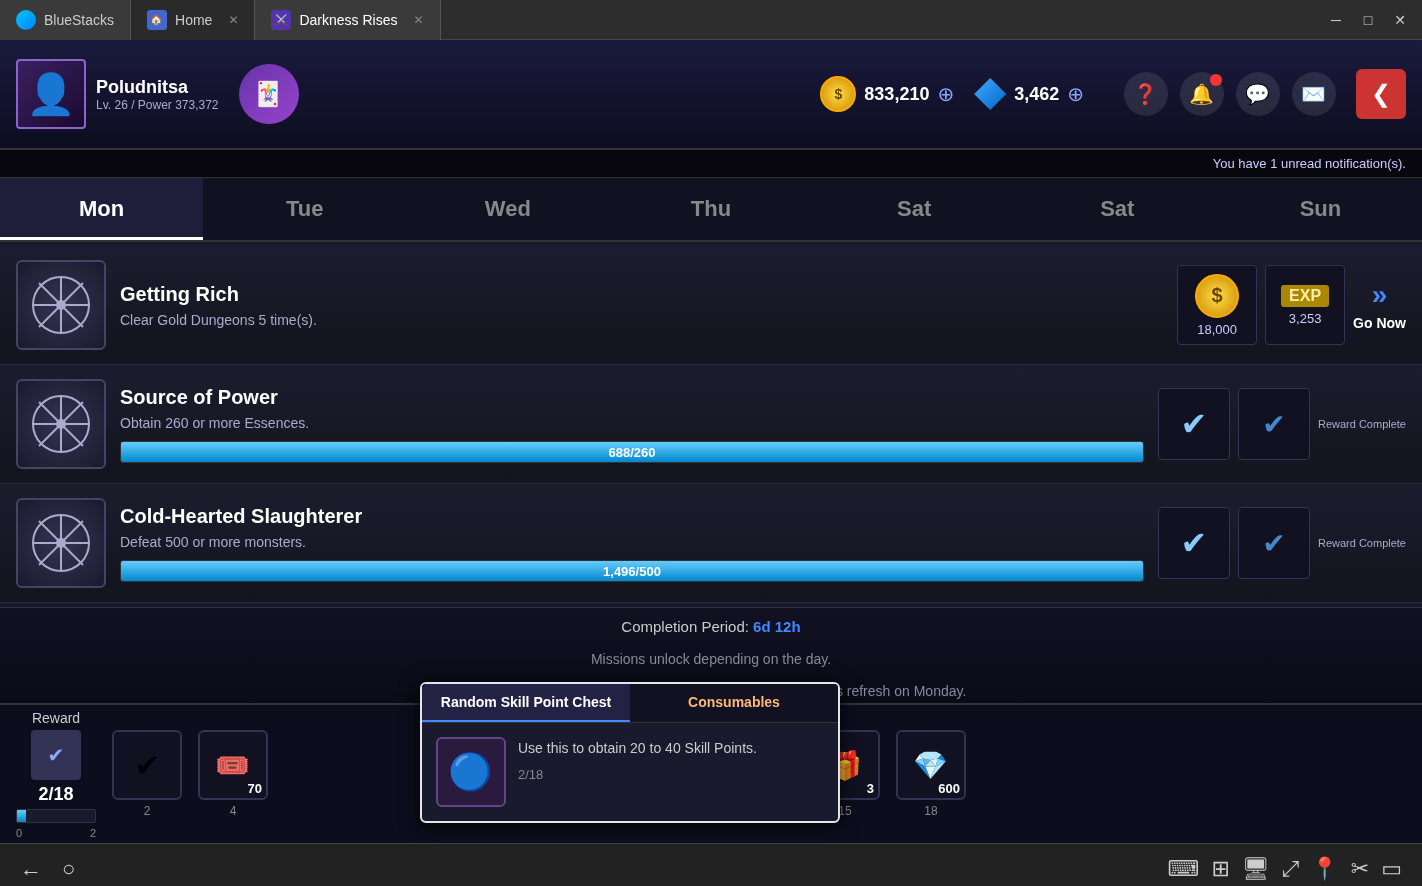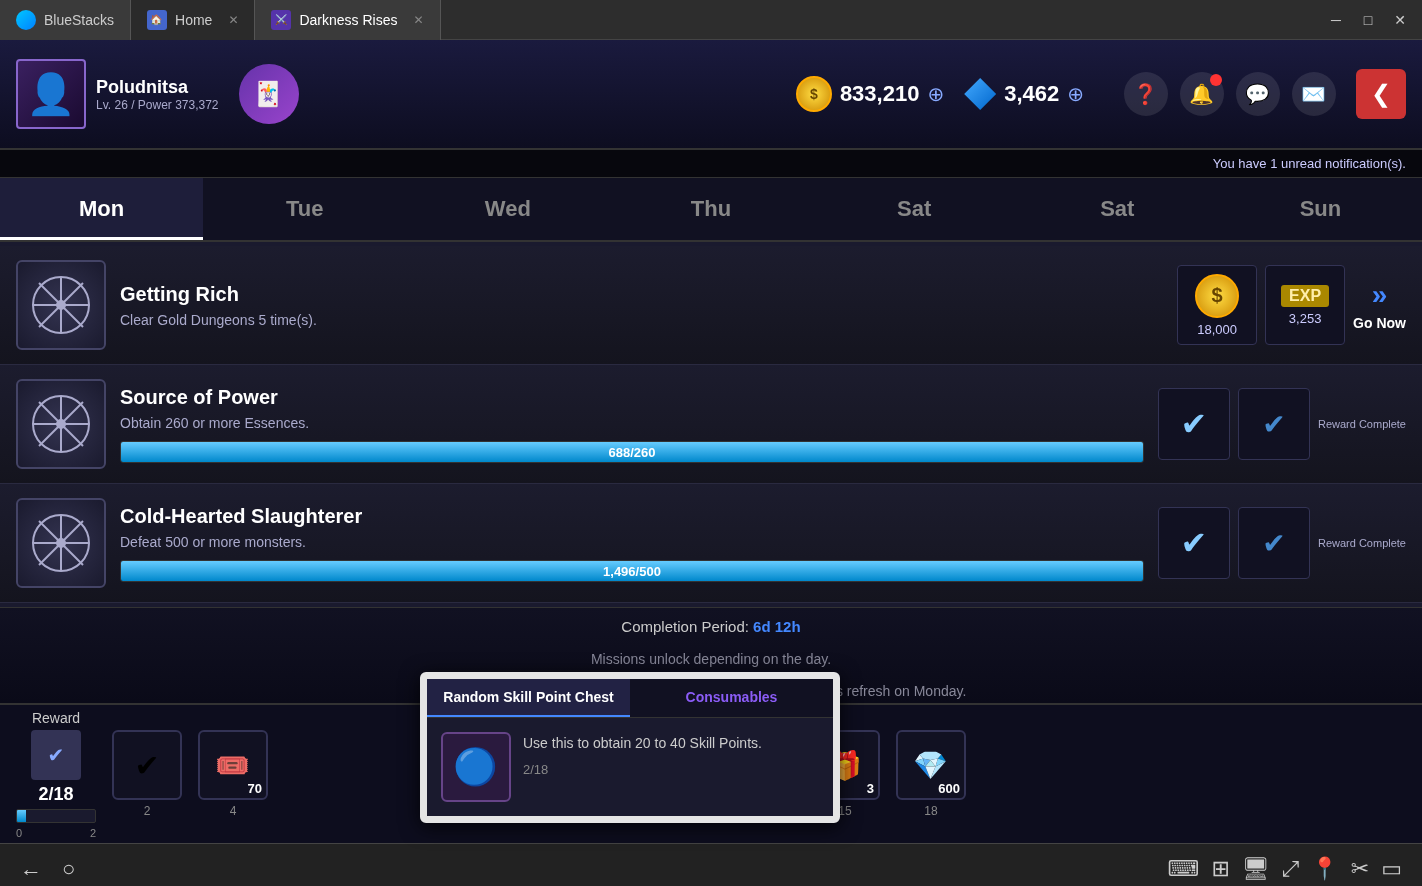--- a/index.html
+++ b/index.html
@@ -155,21 +155,21 @@
       border-radius: 50%;
       border: 2px solid #ffaa00;
       display: flex;
       align-items: center;
       justify-content: center;
       font-size: 14px;
       font-weight: bold;
       color: #664400;
     }
     .currency-value {
-      font-size: 22px;
+      font-size: 18px;
       font-weight: bold;
       color: #ffffff;
     }
     .currency-plus {
       font-size: 20px;
       color: #88aaff;
       cursor: pointer;
     }
     .header-icons {
       display: flex;
@@ -514,38 +514,38 @@
       color: #88aaff;
     }
 
     
     .tooltip-popup {
       position: absolute;
       left: 420px;
       bottom: 20px;
       width: 420px;
       background: #1a1a2e;
-      border: 7px solid #e5e5e5;
+      border: 2px solid #e5e5e5;
       border-radius: 6px;
       overflow: hidden;
       z-index: 100;
       box-shadow: 0 4px 20px rgba(0,0,0,0.8);
     }
     .tooltip-tabs {
       display: flex;
       background: #111122;
       border-bottom: 1px solid #333;
     }
     .tooltip-tab {
       flex: 1;
       padding: 10px;
       text-align: center;
       font-size: 14px;
       font-weight: bold;
-      color: #8b5cf6;
+      color: #fdba74;
       cursor: pointer;
     }
     .tooltip-tab.active {
       background: #222244;
       color: #ffffff;
       border-bottom: 2px solid #4488ff;
     }
     .tooltip-body {
       display: flex;
       gap: 12px;

